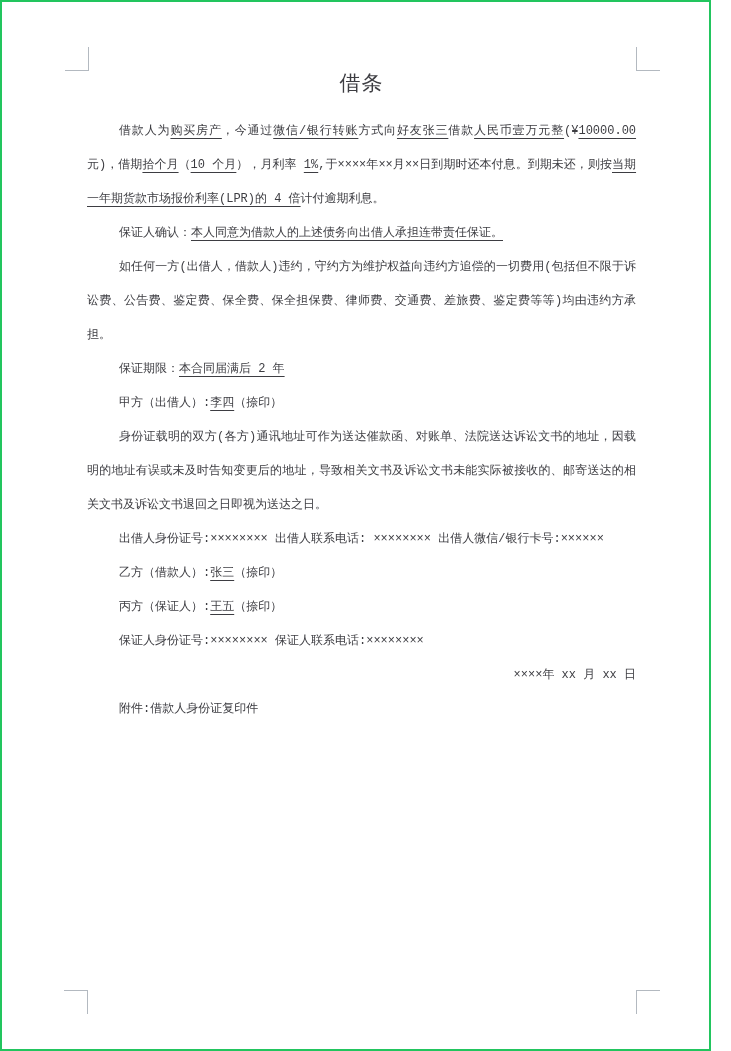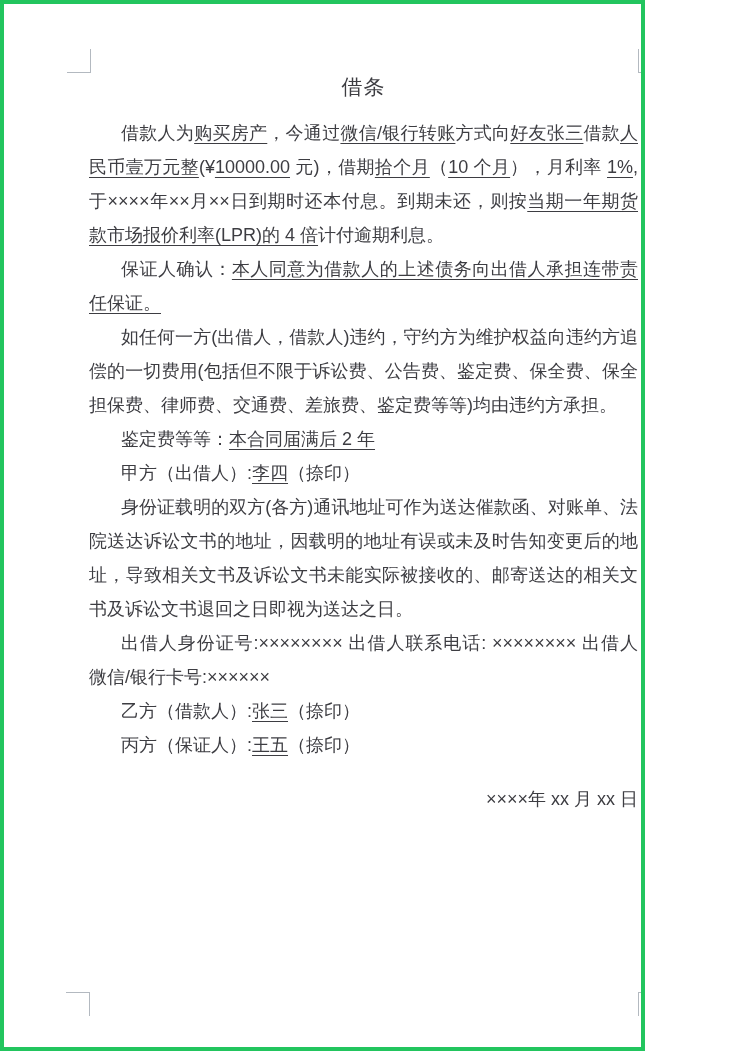--- a/index.html
+++ b/index.html
@@ -2,27 +2,27 @@
 <html><head>
 <meta charset="utf-8">
 <style>
   html, body {
     margin: 0;
     padding: 0;
     background: #ffffff;
   }
   .page {
     position: relative;
-    width: 645px;
+    width: 711px;
     height: 1051px;
     box-sizing: border-box;
     background: #ffffff;
-    border: 4px solid #22c55e;
+    border: 2px solid #22c55e;
     overflow: hidden;
-    font-family: Liberation Sans, sans-serif;
+    font-family: Liberation Mono, monospace;
     color: #3d3d42;
   }
   
   .crop-mark {
     position: absolute;
     width: 23px;
     height: 23px;
   }
   .crop-tl { left: 63px; top: 45px;  border-right: 1px solid #b3b9c0; border-bottom: 1px solid #b3b9c0; }
   .crop-tr { left: 634px; top: 45px; border-left: 1px solid #b3b9c0;  border-bottom: 1px solid #b3b9c0; }
@@ -38,28 +38,28 @@
   .doc-title {
     margin: 0 0 8px 0;
     font-size: 21px;
     font-weight: 500;
     line-height: 42px;
     text-align: center;
     letter-spacing: 1px;
   }
   .para {
     margin: 0;
-    font-size: 18px;
+    font-size: 12px;
     line-height: 34px;
     text-align: justify;
     text-justify: inter-ideograph;
     word-break: break-word;
   }
   .para.indent { text-indent: 32px; }
-  .para.align-right { text-align: right; margin-top: 20px; }
+  .para.align-right { text-align: right; }
   .u {
     text-decoration: underline;
     text-decoration-thickness: 1px;
     text-underline-offset: 4px;
   }
 </style>
 </head>
 <body>
 
 <div class="page">
@@ -67,22 +67,24 @@
   <div class="crop-mark crop-tr"></div>
   <div class="crop-mark crop-bl"></div>
   <div class="crop-mark crop-br"></div>
 
   <div class="doc-content">
     <h1 class="doc-title">借条</h1>
     <div id="doc-body">
         <p class="para indent"><span>借款人为</span><span class="u">购买房产</span><span>，今通过</span><span class="u">微信/银行转账</span><span>方式向</span><span class="u">好友张三</span><span>借款</span><span class="u">人民币壹万元整</span><span>(¥</span><span class="u">10000.00</span><span> 元)，借期</span><span class="u">拾个月</span><span>（</span><span class="u">10 个月</span><span>），月利率 </span><span class="u">1%</span><span>,于××××年××月××日到期时还本付息。到期未还，则按</span><span class="u">当期一年期货款市场报价利率(LPR)的 4 倍</span><span>计付逾期利息。</span></p>
         <p class="para indent"><span>保证人确认：</span><span class="u">本人同意为借款人的上述债务向出借人承担连带责任保证。 </span></p>
         <p class="para indent"><span>如任何一方(出借人，借款人)违约，守约方为维护权益向违约方追偿的一切费用(包括但不限于诉讼费、公告费、鉴定费、保全费、保全担保费、律师费、交通费、差旅费、鉴定费等等)均由违约方承担。</span></p>
-        <p class="para indent"><span>鉴定费等等：</span><span class="u">本合同届满后 2 年</span></p>
+        <p class="para indent"><span>保证期限：</span><span class="u">本合同届满后 2 年</span></p>
         <p class="para indent"><span>甲方（出借人）:</span><span class="u">李四</span><span>（捺印）</span></p>
         <p class="para indent"><span>身份证载明的双方(各方)通讯地址可作为送达催款函、对账单、法院送达诉讼文书的地址，因载明的地址有误或未及时告知变更后的地址，导致相关文书及诉讼文书未能实际被接收的、邮寄送达的相关文书及诉讼文书退回之日即视为送达之日。</span></p>
         <p class="para indent"><span>出借人身份证号:×××××××× 出借人联系电话: ×××××××× 出借人微信/银行卡号:××××××</span></p>
         <p class="para indent"><span>乙方（借款人）:</span><span class="u">张三</span><span>（捺印）</span></p>
         <p class="para indent"><span>丙方（保证人）:</span><span class="u">王五</span><span>（捺印）</span></p>
+        <p class="para indent"><span>保证人身份证号:×××××××× 保证人联系电话:××××××××</span></p>
         <p class="para align-right"><span>××××年 xx 月 xx 日</span></p>
+        <p class="para indent"><span>附件:借款人身份证复印件</span></p>
       </div>
   </div>
 </div>
 
 </body></html>

